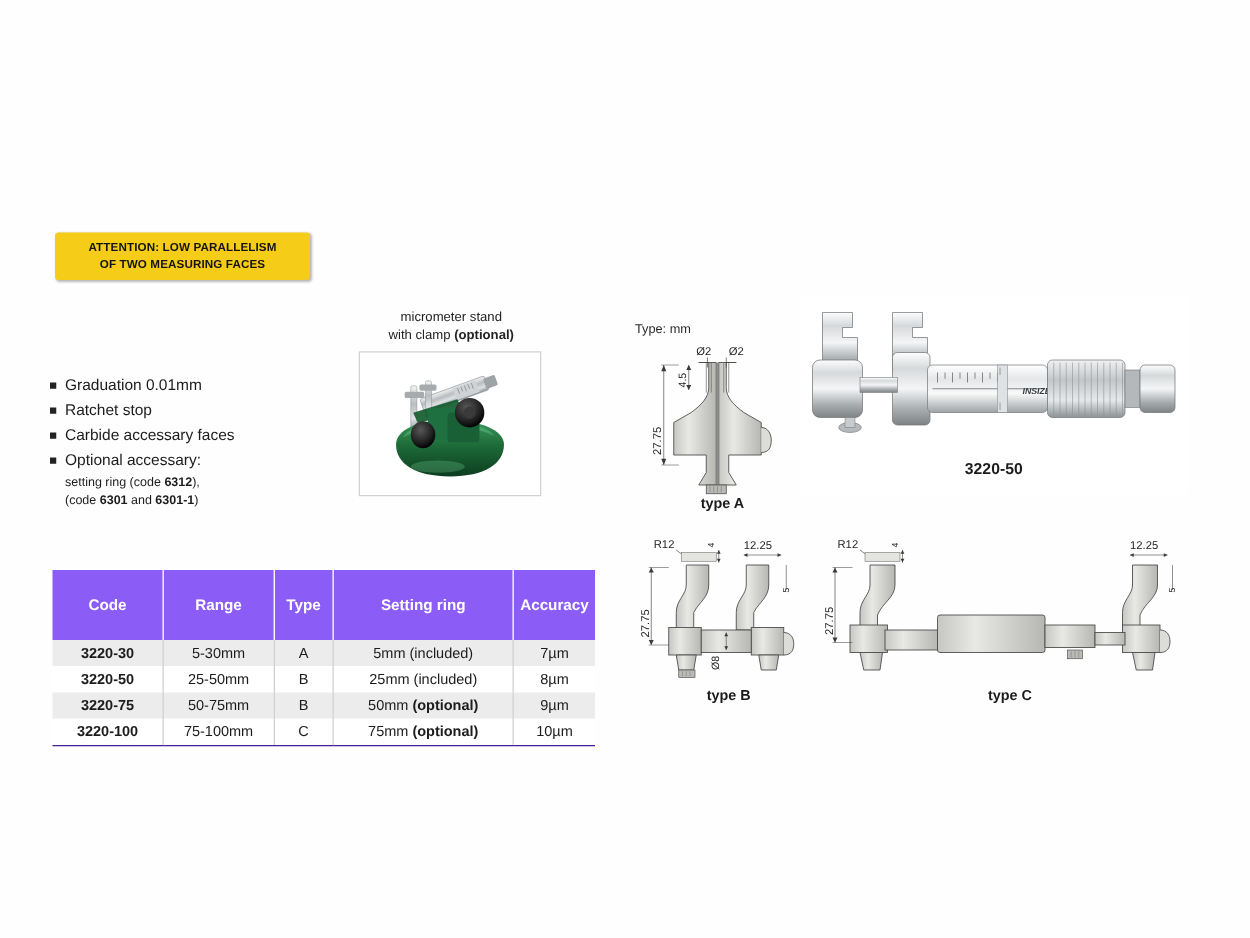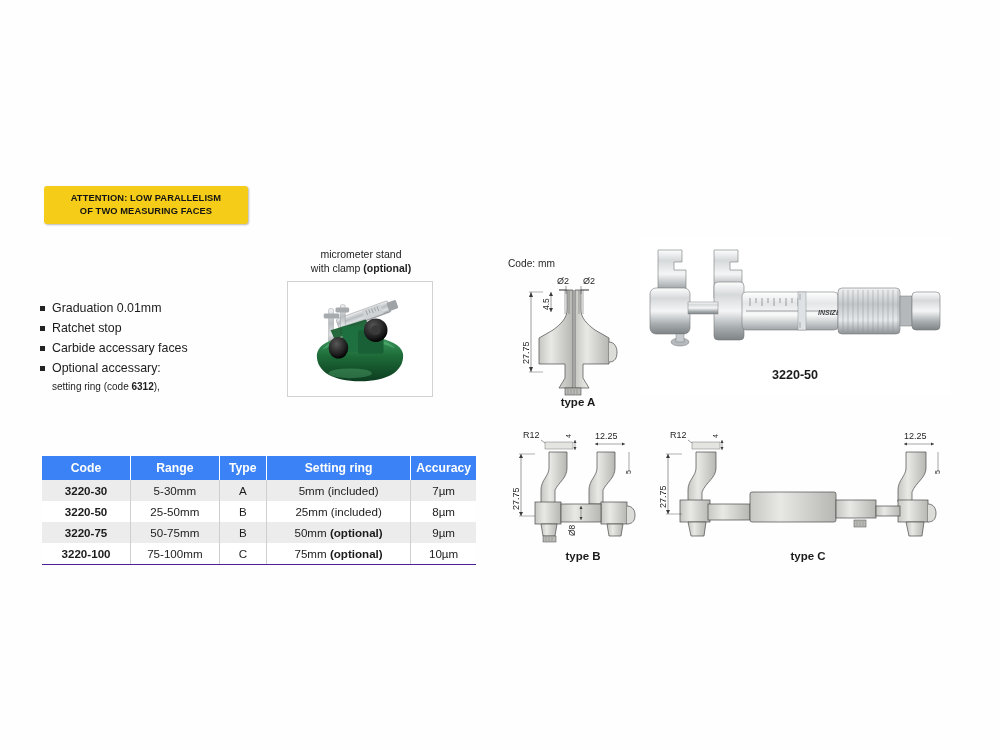--- a/index.html
+++ b/index.html
@@ -50,23 +50,23 @@
   }
   .stand-photo { width: 100%; height: 100%; display: block; }
 
   
   .spec-table {
     position: absolute; left: 42px; top: 456px;
     border-collapse: collapse; width: 434px;
     font-size: 11.6px;
   }
   .spec-table th {
-    background: #3b82f6; color: #ffffff;
+    background: #8b5cf6; color: #ffffff;
     font-weight: bold; font-size: 12.2px;
-    padding: 5px 4px; text-align: center;
+    padding: 21px 4px; text-align: center;
     border-right: 1px solid #ffffff;
   }
   .spec-table th:last-child { border-right: none; }
   .spec-table td {
     padding: 4px 4px; text-align: center;
     border-right: 1px solid #cfcfcf;
     color: #1c1c1c;
   }
   .spec-table td:last-child { border-right: none; }
   .spec-table tbody tr:nth-child(odd) { background: #ececec; }
@@ -126,20 +126,23 @@
       <span class="feat-text">Carbide accessary faces</span>
     </div>
     <div class="feat-row">
       <span class="bullet"></span>
       <div>
         <div class="feat-text">Optional accessary:</div>
       </div>
     </div>
     <div class="feat-sub">
       <span>setting ring (code </span><b>6312</b><span>),</span>
+    </div>
+    <div class="feat-sub">
+      <span>(code </span><b>6301</b><span> and </span><b>6301-1</b><span>)</span>
     </div>
   </div>
 
   <div class="stand-block">
     <div class="stand-cap">
       <div>micrometer stand</div>
       <div><span>with clamp </span><b>(optional)</b></div>
     </div>
     <div class="stand-frame">
       <svg class="stand-photo" viewBox="0 0 136 106">
@@ -234,21 +237,21 @@
         <td class="c-code">3220-100</td>
         <td class="c-range">75-100mm</td>
         <td class="c-type">C</td>
         <td class="c-ring"><span>75mm </span><b>(optional)</b></td>
         <td class="c-acc">10µm</td>
       </tr>
     </tbody>
   </table>
 
 
-  <div class="unit-label">Code: mm</div>
+  <div class="unit-label">Type: mm</div>
 
   <div class="diagram dia-a">
     <svg width="150" height="158" viewBox="0 0 150 158">
       <defs>
         <linearGradient id="metalV" x1="0" y1="0" x2="1" y2="0">
           <stop offset="0%" stop-color="#c6c6c2"></stop>
           <stop offset="35%" stop-color="#e8e8e5"></stop>
           <stop offset="100%" stop-color="#b6b6b2"></stop>
         </linearGradient>
       </defs>

